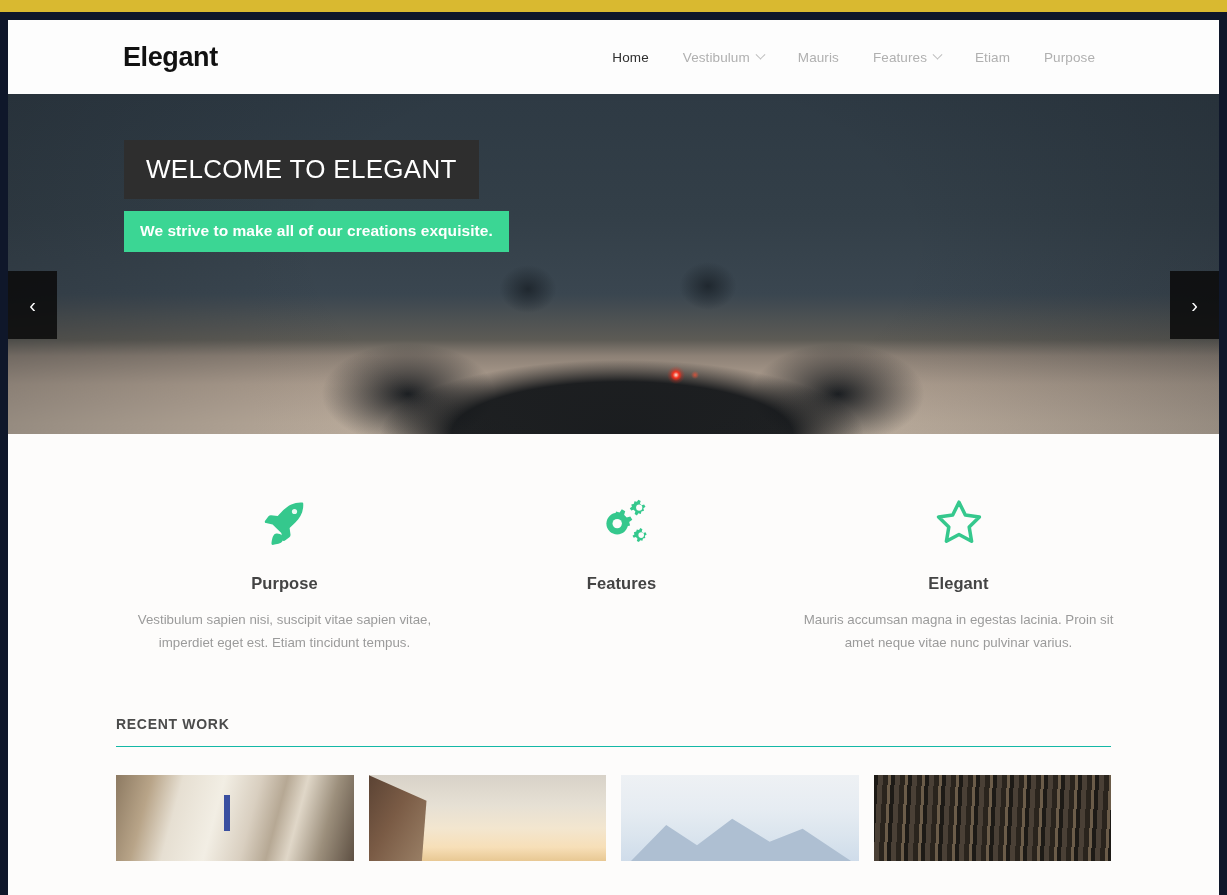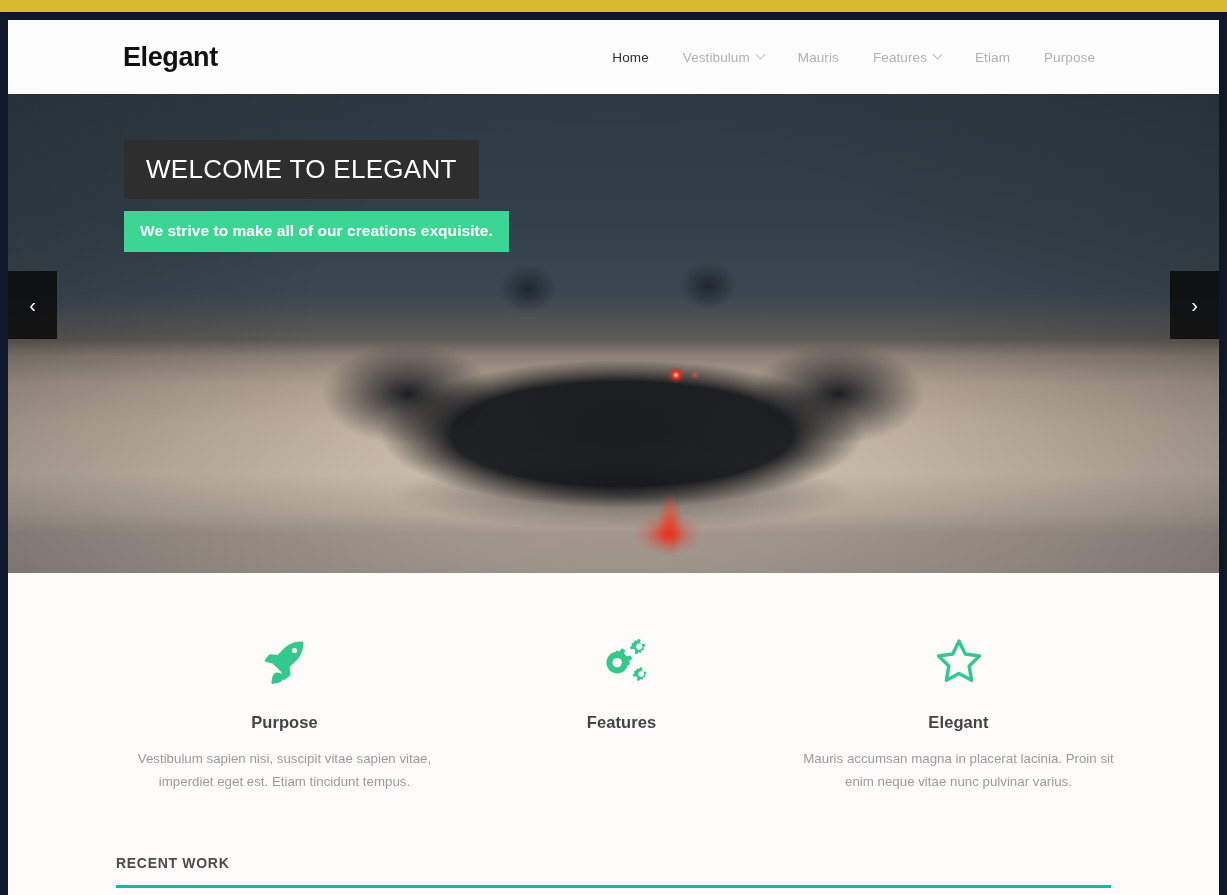--- a/index.html
+++ b/index.html
@@ -64,21 +64,21 @@
     display: inline-block;
     width: 7px; height: 7px;
     border-right: 1.3px solid #bdbdbd;
     border-bottom: 1.3px solid #bdbdbd;
     transform: rotate(45deg) translate(-2px,-2px);
   }
 
   
   #hero {
     position: relative;
-    height: 479px;
+    height: 340px;
     overflow: hidden;
     background: #3c4b55;
   }
   #hero-photo {
     position: absolute;
     inset: 0;
     background:
       
       radial-gradient(ellipse 46px 28px at 660px 440px, rgba(255,40,20,0.85) 0%, rgba(255,40,20,0.22) 45%, rgba(255,40,20,0) 75%),
       radial-gradient(ellipse 18px 46px at 662px 430px, rgba(255,60,30,0.75) 0%, rgba(255,60,30,0) 70%),
@@ -181,21 +181,21 @@
   
   #recent-work {
     padding: 62px 108px 0 108px;
   }
   #recent-work-heading {
     font-size: 14px;
     font-weight: bold;
     color: #4b4b4b;
     letter-spacing: 0.7px;
     padding-bottom: 14px;
-    border-bottom: 3px solid #14b8a6;
+    border-bottom: 1px solid #14b8a6;
   }
   #portfolio-grid {
     display: flex;
     gap: 15px;
     margin-top: 28px;
   }
   .portfolio-thumb {
     flex: 1 1 0;
     height: 86px;
     overflow: hidden;
@@ -335,21 +335,21 @@
         <div class="feature-title">Features</div>
       </div>
 
       <div class="feature-col">
         <div class="feature-icon">
           <svg width="52" height="50" viewBox="0 0 52 50" fill="none">
             <path d="M26 4.2l6.3 12.8 14.1 2.1-10.2 10 2.4 14.1L26 36.5l-12.6 6.7 2.4-14.1-10.2-10 14.1-2.1L26 4.2z" stroke="#35c88d" stroke-width="3.5" stroke-linejoin="round" stroke-linecap="round"></path>
           </svg>
         </div>
         <div class="feature-title">Elegant</div>
-        <div class="feature-text">Mauris accumsan magna in placerat lacinia. Proin sit enim neque vitae nunc pulvinar varius.</div>
+        <div class="feature-text">Mauris accumsan magna in egestas lacinia. Proin sit amet neque vitae nunc pulvinar varius.</div>
       </div>
 
     </section>
 
     <section id="recent-work">
       <div id="recent-work-heading">RECENT WORK</div>
       <div id="portfolio-grid">
         <div class="portfolio-thumb thumb-city"></div>
         <div class="portfolio-thumb thumb-sunset"></div>
         <div class="portfolio-thumb thumb-mountain"></div>

